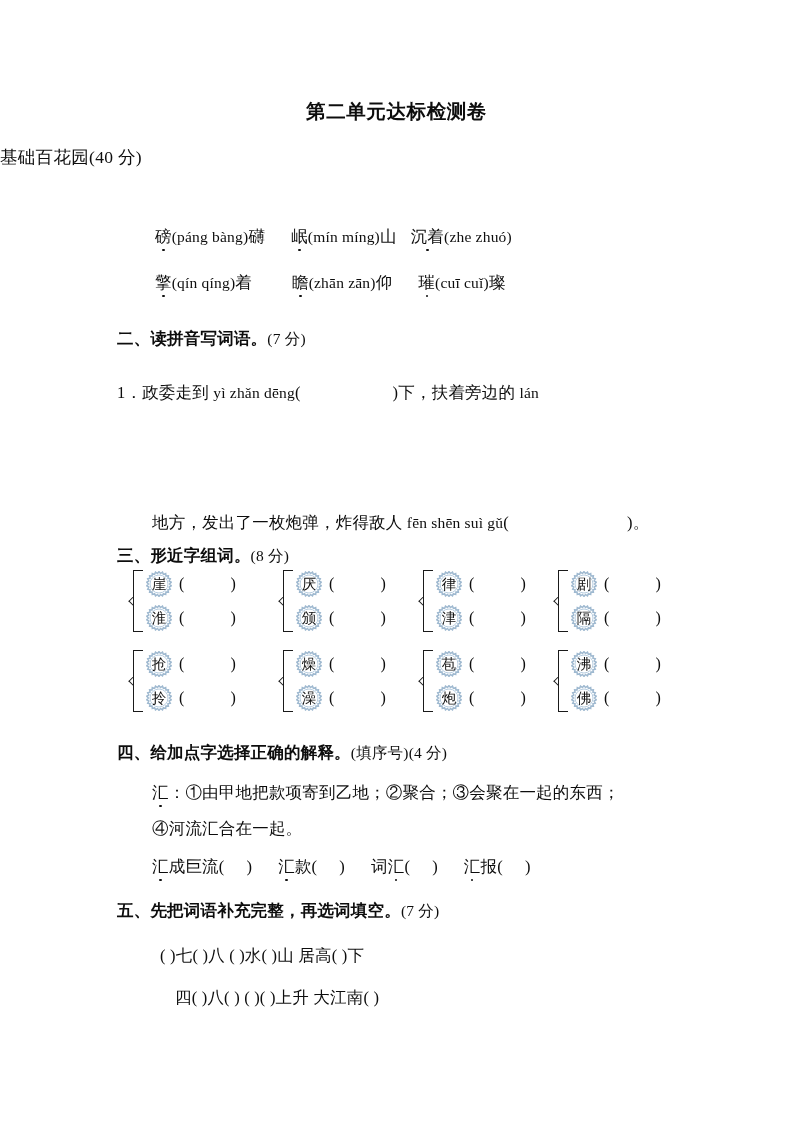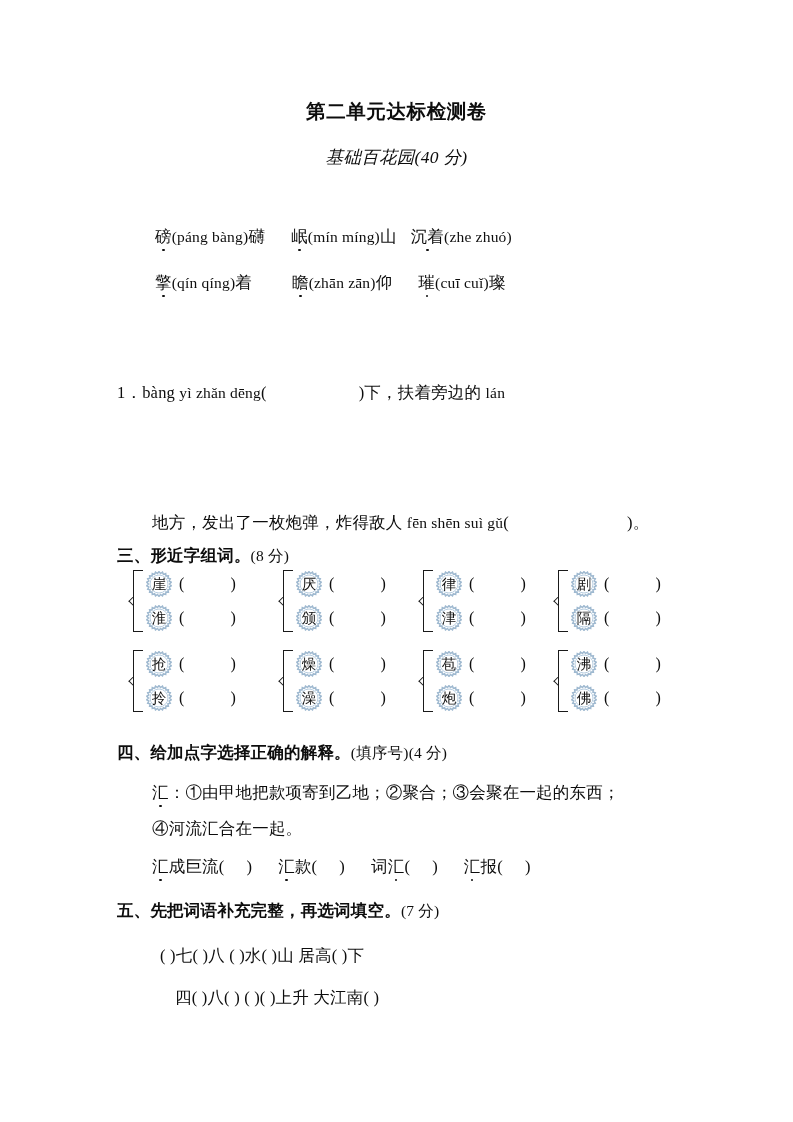--- a/index.html
+++ b/index.html
@@ -30,24 +30,23 @@
     text-align: center;
     font-size: 19.5px;
     font-weight: bold;
     letter-spacing: 0.6px;
     font-family: "DejaVu Sans", "Liberation Sans", sans-serif;
   }
   .doc-subtitle {
     position: absolute;
     left: 0; right: 0;
     top: 145px;
-    text-align: center;
+    text-align: left;
     font-size: 17.5px;
     letter-spacing: 0.3px;
-    font-style: italic;
   }
 
   
   .sec-head {
     position: absolute;
     left: 117px;
     font-size: 16.5px;
     font-weight: bold;
     font-family: "DejaVu Sans", "Liberation Sans", sans-serif;
     white-space: nowrap;
@@ -175,23 +174,26 @@
 
 
   <div class="line" style="left:155px; top:272px">
     <span class="dot">擎</span><span class="py">(qín    qíng)</span><span>着</span><span class="gap-l"></span><span class="dot">瞻</span><span class="py">(zhān    zān)</span><span>仰</span><span class="gap-m"></span><span class="dot">璀</span><span class="py">(cuī    cuǐ)</span><span>璨</span>
   </div>
 
   <div class="line" style="left:155px; top:226px">
     <span class="dot">磅</span><span class="py">(páng    bàng)</span><span>礴</span><span class="gap-m"></span><span class="dot">岷</span><span class="py">(mín      míng)</span><span>山</span><span class="gap-s"></span><span class="dot">沉着</span><span class="py">(zhe     zhuó)</span>
   </div>
 
+  <div class="sec-head" style="top:328px">
+    <span>二、</span><span>读拼音写词语。</span><span class="pts">(7 分)</span>
+  </div>
 
   <div class="line" style="left:117px; top:382px">
-    <span>1．</span><span>bàng </span><span class="py">yì zhǎn dēng</span>(<span class="blank-lg"></span><span>)下，扶着旁边的 </span><span class="py">lán</span>
+    <span>1．</span><span>政委走到 </span><span class="py">yì zhǎn dēng</span>(<span class="blank-lg"></span><span>)下，扶着旁边的 </span><span class="py">lán</span>
   </div>
 
 
 
   <div class="line" style="left:152px; top:512px">
     <span>地方，发出了一枚炮弹，炸得敌人 </span><span class="py">fēn shēn suì gǔ</span>(<span class="blank-xl"></span><span>)。</span>
   </div>
 
   <div class="sec-head" style="top:545px">
     <span>三、</span><span>形近字组词。</span><span class="pts">(8 分)</span>

